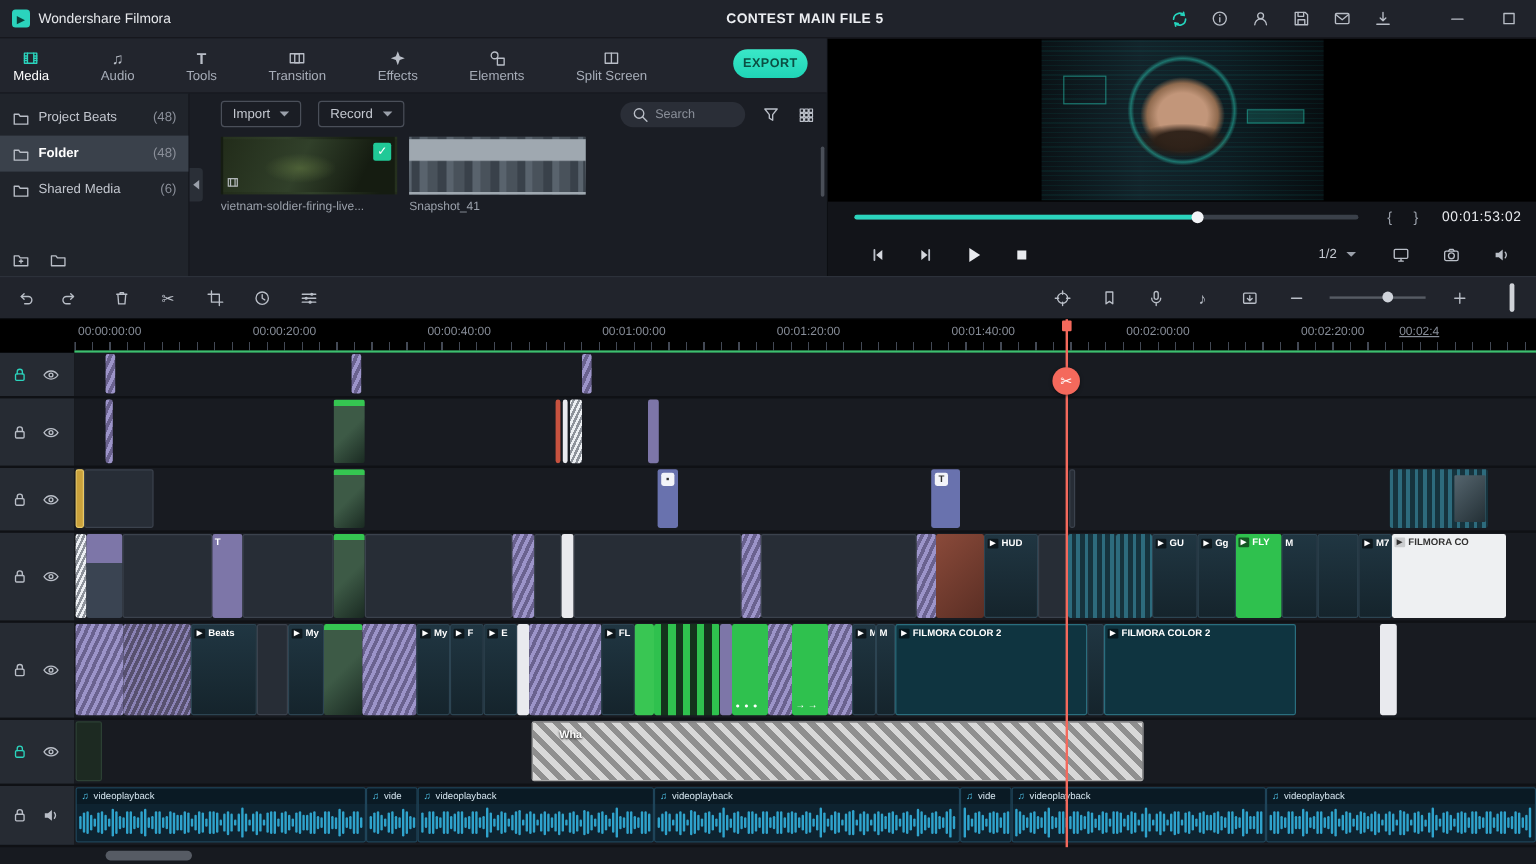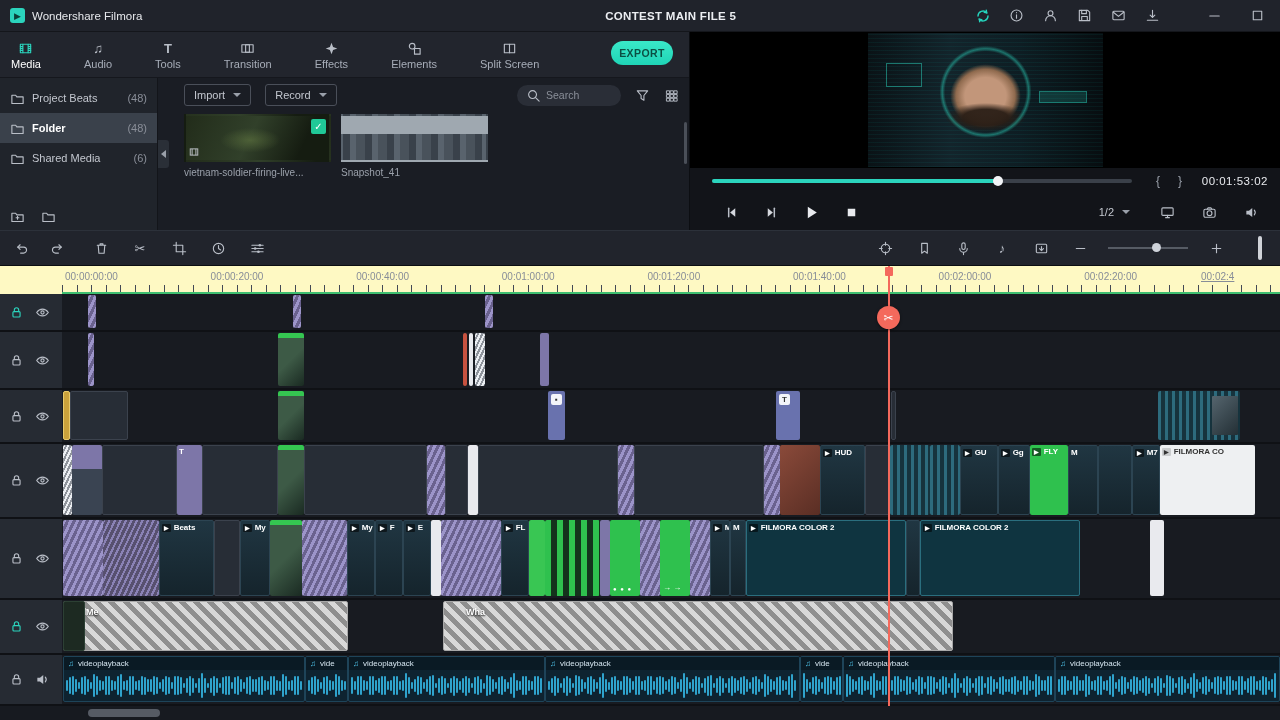--- a/index.html
+++ b/index.html
@@ -89,21 +89,21 @@
   .gapA{display:flex;gap:14px}
   .gapB{display:flex;gap:17px;margin-left:22px}
   .rgt{margin-left:auto;display:flex;align-items:center;gap:17px;margin-right:8px}
   .zoom-slider{width:80px;height:2px;background:#565b64;position:relative;cursor:pointer}
   .zoom-knob{position:absolute;top:-4px;left:55%;width:9px;height:9px;border-radius:50%;background:#cfd3da}
   .scis{font-size:13px;color:#b9bec7}
   .vbar{width:4px;height:24px;background:#d0d3d8;border-radius:2px;margin-left:14px}
 
   
   .timeline{position:relative;height:454px}
-  .ruler{position:relative;height:28px;background:#fef9c3;cursor:pointer}
+  .ruler{position:relative;height:28px;background:#000000;cursor:pointer}
   .rlabel{position:absolute;top:5px;color:#878d98;font-size:10px;white-space:nowrap}
   .ticks{position:absolute;left:62px;right:0;bottom:2px;height:7px;
     background:repeating-linear-gradient(90deg,#434955 0 1px,rgba(0,0,0,0) 1px 14.56px)}
   .green-line{position:absolute;left:62px;right:0;bottom:0;height:2px;background:#3ebf70}
   .tracks{position:relative}
   .trow{display:flex;margin-bottom:2px}
   .thead{width:62px;background:#262b33;display:flex;align-items:center;gap:11px;padding-left:9px;flex:none}
   .hicon{display:flex;align-items:center;cursor:pointer}
   .hicon.teal svg{stroke:#2bd4bd}
   .lane{flex:1;background:#181b21;position:relative;overflow:hidden;cursor:pointer}
@@ -536,21 +536,21 @@
       <div class="ticks"></div>
       <div class="green-line"></div>
     <span class="rlabel" style="left: 65px;">00:00:00:00</span>
         <span class="rlabel" style="left: 210.6px;">00:00:20:00</span>
         <span class="rlabel" style="left: 356.2px;">00:00:40:00</span>
         <span class="rlabel" style="left: 501.8px;">00:01:00:00</span>
         <span class="rlabel" style="left: 647.4px;">00:01:20:00</span>
         <span class="rlabel" style="left: 793px;">00:01:40:00</span>
         <span class="rlabel" style="left: 938.6px;">00:02:00:00</span>
         <span class="rlabel" style="left: 1084.2px;">00:02:20:00</span>
-        <span class="rlabel" style="left: 1201px; text-decoration: underline;">00:02:4</span>
+        <span class="rlabel" style="left: 1166px; text-decoration: underline;">00:02:4</span>
       </div>
     <div class="tracks">
         <div class="trow" style="height: 36px;">
           <div class="thead">
             <span class="hicon teal">
               <svg width="15" height="15" viewBox="0 0 16 16" fill="none" stroke="#b9bec7" stroke-width="1.2" stroke-linecap="round" stroke-linejoin="round">
                 <rect x="4.2" y="7" width="7.6" height="5.8" rx="1"></rect>
                 <path d="M5.7 7V5.2a2.3 2.3 0 0 1 4.6 0V7"></path>
               </svg>
             </span>
@@ -804,25 +804,20 @@
               </svg>
             </span>
             <span class="hicon">
               <svg width="15" height="15" viewBox="0 0 16 16" fill="none" stroke="#b9bec7" stroke-width="1.2" stroke-linecap="round" stroke-linejoin="round">
                 <path d="M1.8 8s2.4-3.6 6.2-3.6S14.2 8 14.2 8 11.8 11.6 8 11.6 1.8 8 1.8 8z"></path>
                 <circle cx="8" cy="8" r="1.7"></circle>
               </svg>
             </span>
           </div>
           <div class="lane">
-            <div class="c t-hatch" style="left: 1px; width: 285px;">
-              <span class="lb">
-                <span>Me</span>
-              </span>
-            </div>
             <div class="c t-darkG" style="left: 1px; width: 22px;"></div>
             <div class="c t-hatch" style="left: 381px; width: 510px;">
               <span class="lb">
                 <span>Wha</span>
               </span>
             </div>
           </div>
         </div>
         <div class="trow" style="height: 49px;">
           <div class="thead">

